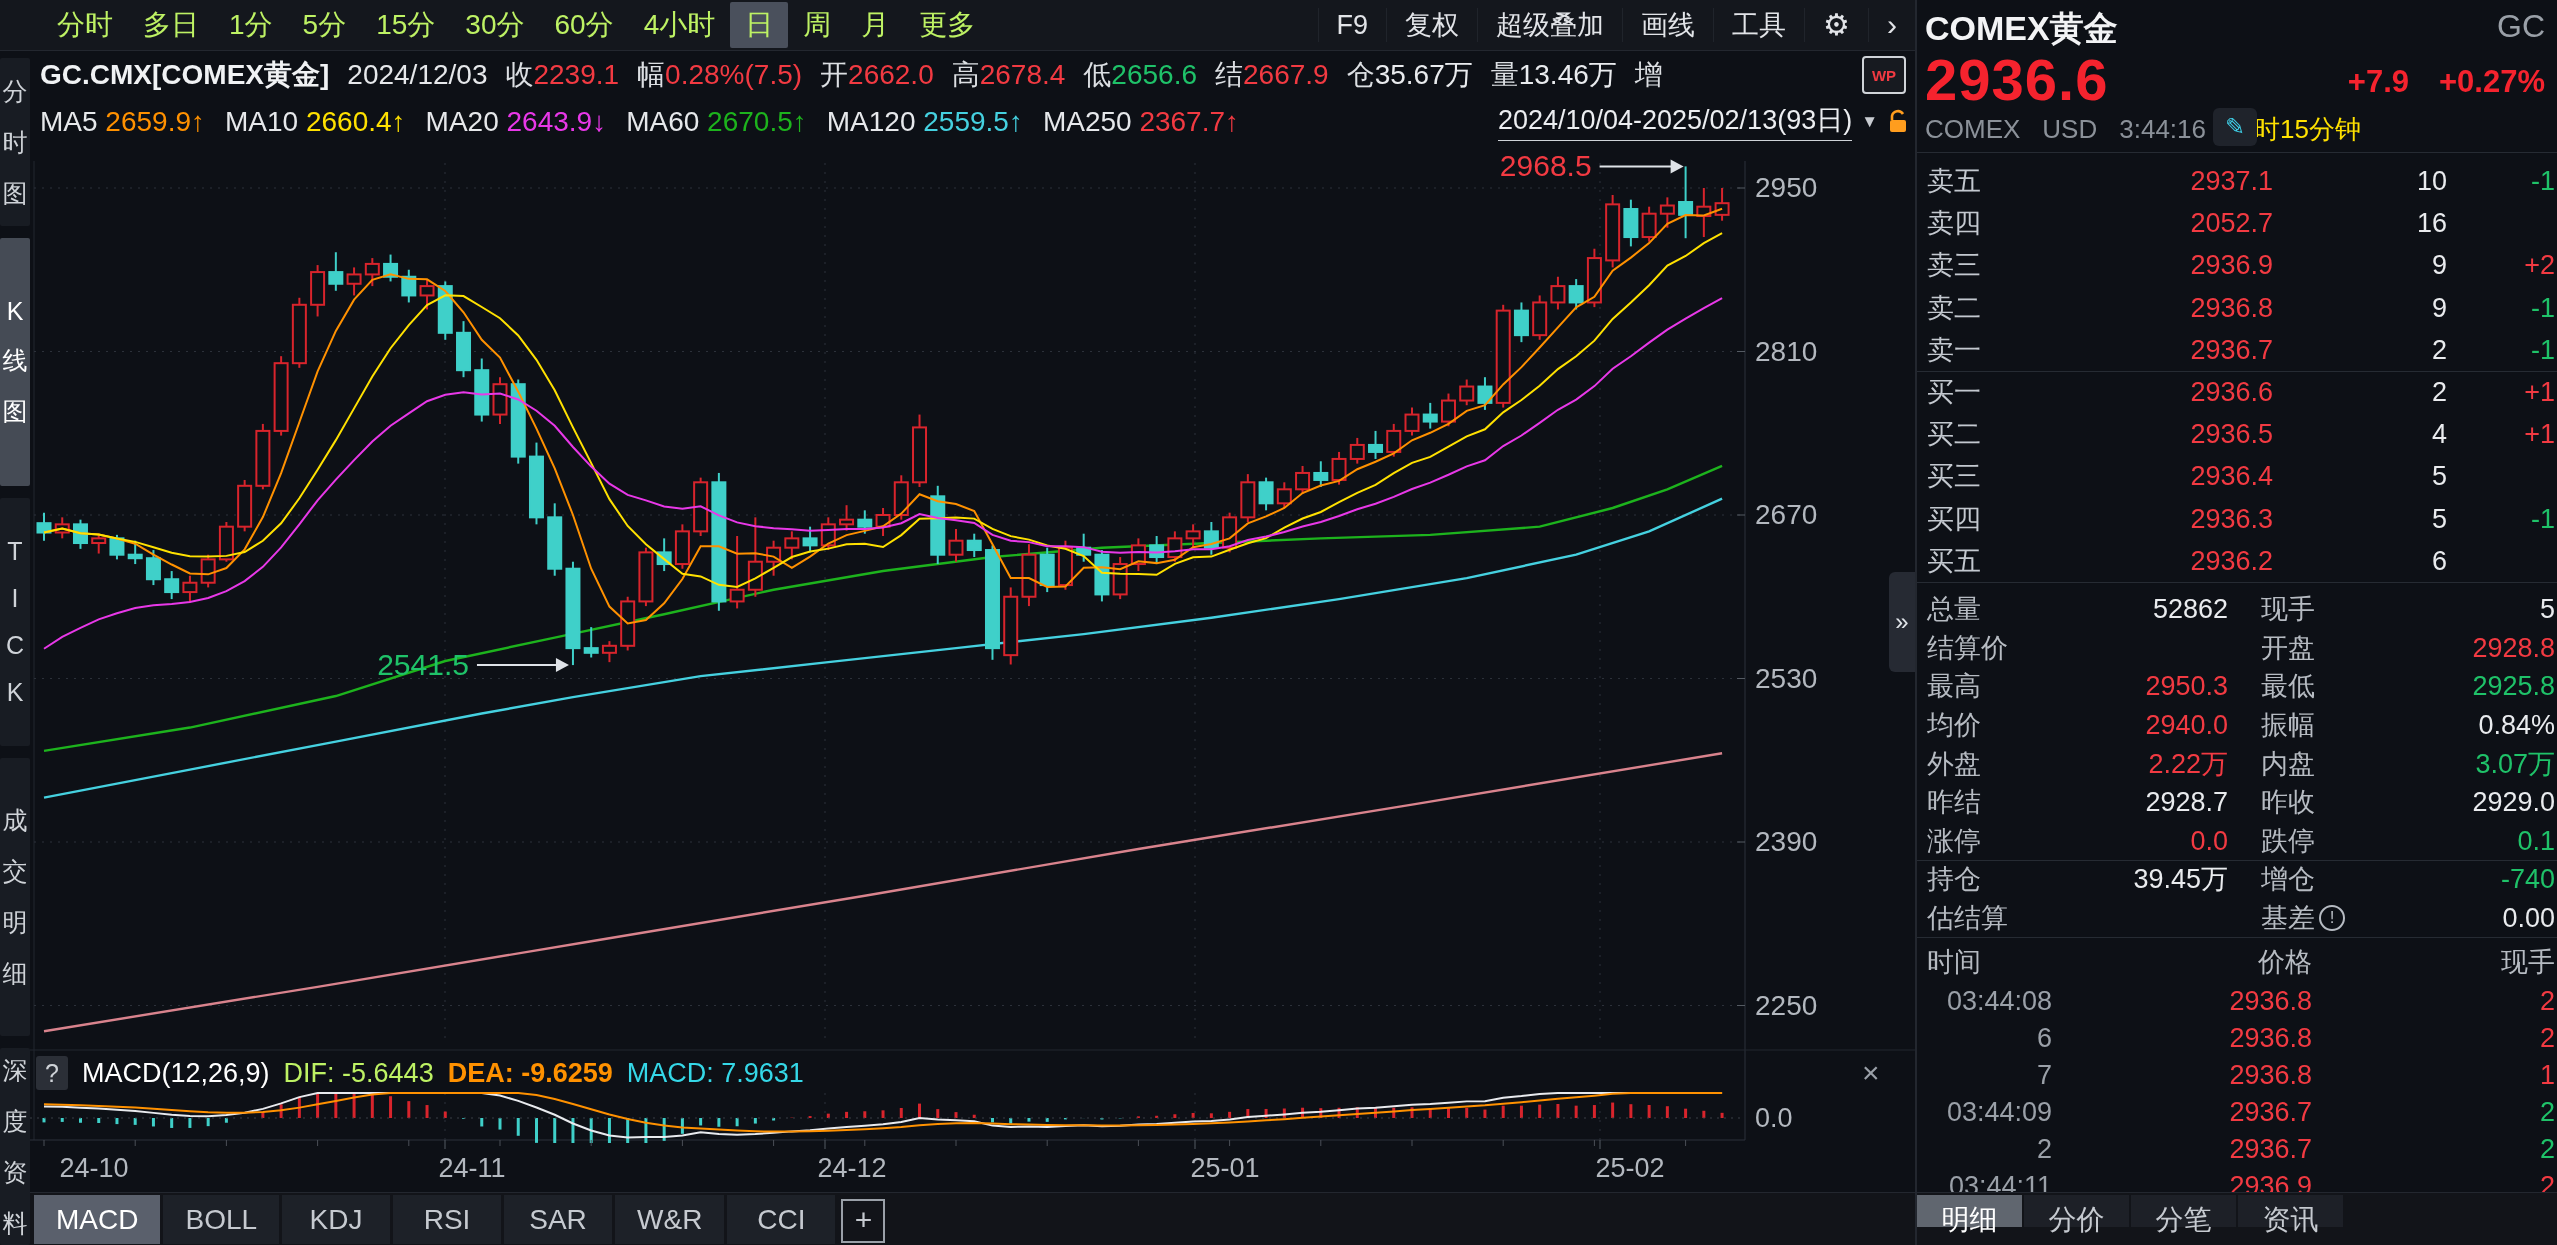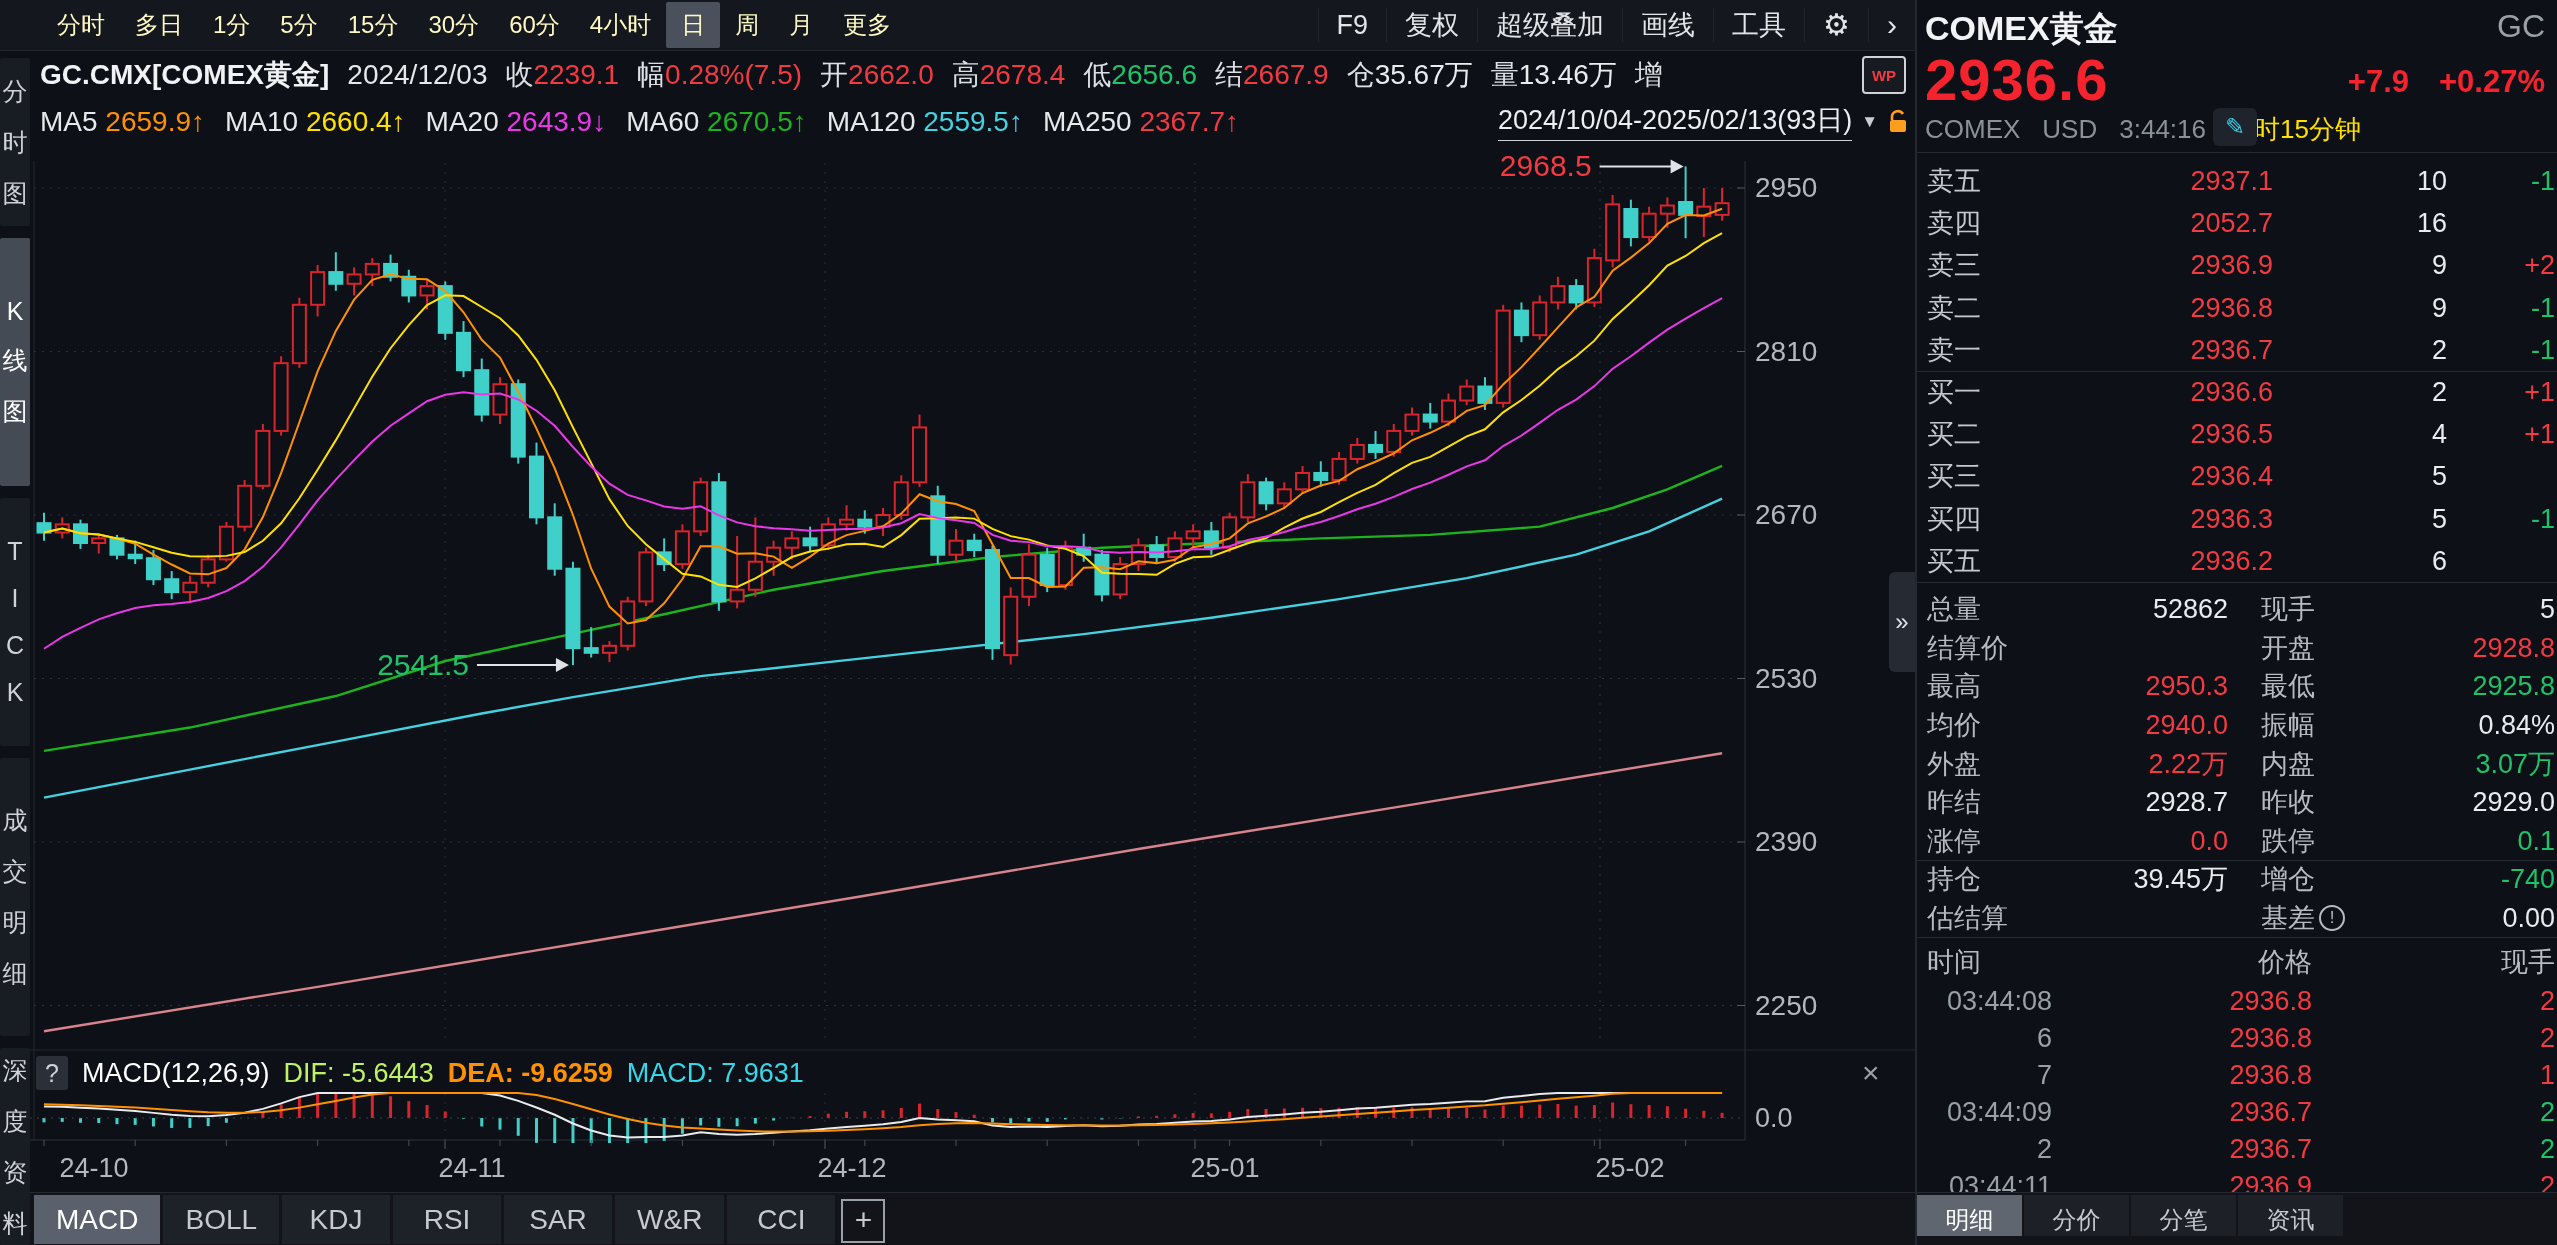--- a/index.html
+++ b/index.html
@@ -11,21 +11,21 @@
   html,body{margin:0;padding:0;background:#000;}
   #app{position:relative;width:2557px;height:1245px;background:var(--bg);overflow:hidden;
        font-family:"Liberation Sans","DejaVu Sans",sans-serif;color:var(--white);}
   .abs{position:absolute;}
   .up{color:var(--red);} .down{color:var(--green);} .flat{color:var(--white);}
   
   #toolbar{left:30px;top:0;width:1885px;height:50px;background:var(--panel);
            border-bottom:1px solid var(--border2);display:flex;align-items:center;justify-content:space-between;}
   #corner{left:0;top:0;width:30px;height:50px;background:var(--panel);border-bottom:1px solid var(--border2);}
   #tb-left{display:flex;align-items:center;height:100%;padding-left:12px;}
-  .tb-item{padding:0 15px;height:46px;line-height:46px;font-size:24px;color:#fef9c3;white-space:nowrap;}
+  .tb-item{padding:0 15px;height:46px;line-height:46px;font-size:28px;color:#bef264;white-space:nowrap;}
   .tb-item.sel{background:#4a505c;border-radius:2px;}
   #tb-right{display:flex;align-items:center;height:100%;}
   .tb-tool{padding:0 18px;height:34px;line-height:34px;font-size:27px;color:#e2e4e8;border-left:1px solid #20242b;white-space:nowrap;}
   .tb-tool.iconic{font-size:30px;}
   
   #info-bar{left:40px;top:52px;width:1820px;height:46px;display:flex;align-items:center;gap:18px;
             font-size:28px;white-space:nowrap;overflow:hidden;}
   #info-bar .sym{color:#f0f2f4;font-weight:bold;}
   #info-bar .date{color:#e6e8eb;}
   .pair .lbl{color:#dcdfe3;} .pair{white-space:nowrap;}
@@ -83,21 +83,21 @@
              font-size:17px;line-height:22px;text-align:center;color:var(--gray);margin-left:4px;vertical-align:2px;}
   #tape-head{left:0;top:944px;width:642px;height:36px;font-size:27px;color:var(--gray);}
   #tape-head span{position:absolute;}
   #tape-rows{left:0;top:982px;width:642px;height:210px;overflow:hidden;}
   .tp-row{position:relative;width:642px;height:37px;font-size:27px;}
   .tp-row span{position:absolute;top:50%;transform:translateY(-50%);}
   .tp-time{left:10px;width:125px;text-align:right;color:#9aa0a8;}
   .tp-price{right:247px;color:var(--red);}
   .tp-qty{right:4px;}
   #q-tabs{left:0;top:1192px;width:642px;height:53px;background:#121419;border-top:1px solid var(--border2);display:flex;gap:2px;}
-  .q-tab{width:105px;height:41px;margin-top:2px;line-height:49px;text-align:center;font-size:24px;background:#1d2027;color:#c6cad0;}
+  .q-tab{width:105px;height:32px;margin-top:2px;line-height:49px;text-align:center;font-size:28px;background:#1d2027;color:#c6cad0;}
   .q-tab.sel{background:#60666f;color:#fff;}
 </style>
 </head>
 <body>
 
 <div id="app">
   <div id="corner" class="abs"></div>
   <div id="toolbar" class="abs">
     <div id="tb-left">
         <div class="tb-item">分时</div>

